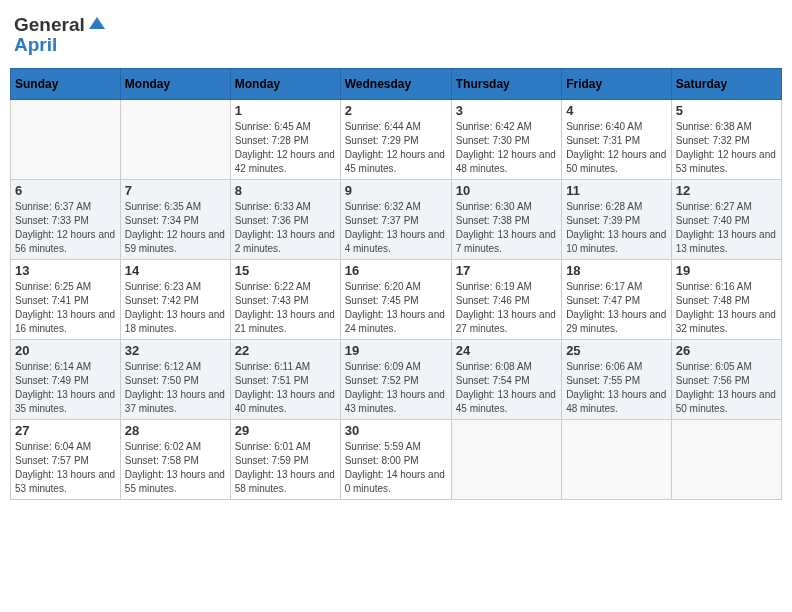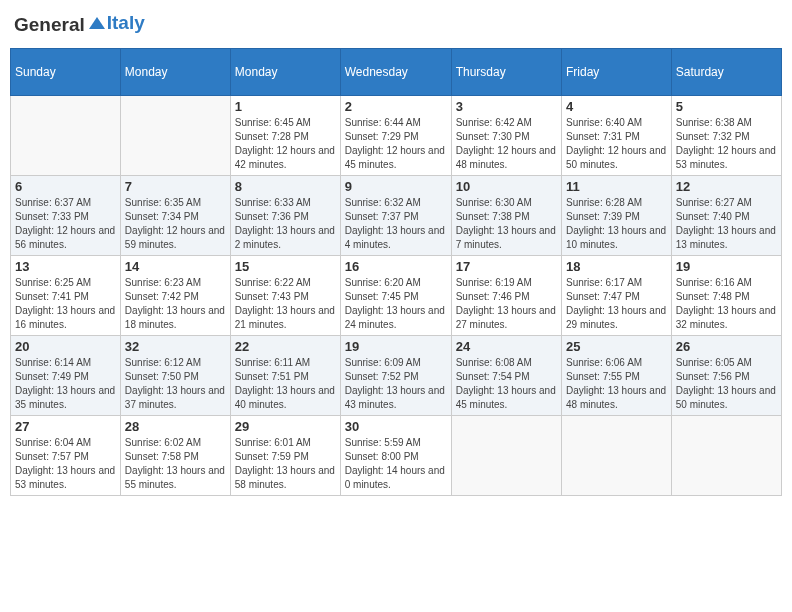--- a/index.html
+++ b/index.html
@@ -12,21 +12,21 @@
     }
     .header-area {
       display: flex;
       justify-content: space-between;
       align-items: flex-start;
       margin-bottom: 8px;
       padding: 4px 4px;
     }
     .logo {
       display: flex;
-      flex-direction: row;
+      flex-direction: column;
       align-items: flex-start;
     }
     .title-area {
       text-align: right;
     }
     .month-title {
       font-size: 32px;
       color: #333;
       font-weight: normal;
     }
@@ -34,24 +34,24 @@
       font-size: 16px;
       color: #555;
     }
     .calendar {
       width: 100%;
       border-collapse: collapse;
       border: 1px solid #ccc;
     }
     .calendar th {
       background-color: #2e7bc4;
-      color: #ffffff;
+      color: #000000;
       font-size: 12px;
-      font-weight: normal;
-      padding: 16px 4px;
+      font-weight: bold;
+      padding: 8px 4px;
       text-align: left;
       border: 1px solid #2566a8;
     }
     .calendar td {
       vertical-align: top;
       border: 1px solid #ccc;
       padding: 3px 4px;
       font-size: 10px;
       color: #333;
       width: 113px;
@@ -81,21 +81,21 @@
 <body>
 
 <div class="header-area">
   <div class="logo">
     <div style="display:flex; align-items:center;">
       <span style="font-size:19px; font-weight:bold; color:#333;">General</span>
       <svg width="20" height="20" viewBox="0 0 20 20" style="margin-left:2px;">
         <polygon points="10,2 18,14 2,14" fill="#2e7bc4"></polygon>
       </svg>
     </div>
-    <span style="font-size:19px; font-weight:bold; color:#2e7bc4; margin-top:-2px;">Italy</span>
+    <span style="font-size:19px; font-weight:bold; color:#2e7bc4; margin-top:-2px;">April</span>
   </div>
 </div>
 
 <table class="calendar">
   <thead>
     <tr>
     <th>Sunday</th>
         <th>Monday</th>
         <th>Monday</th>
         <th>Wednesday</th>

